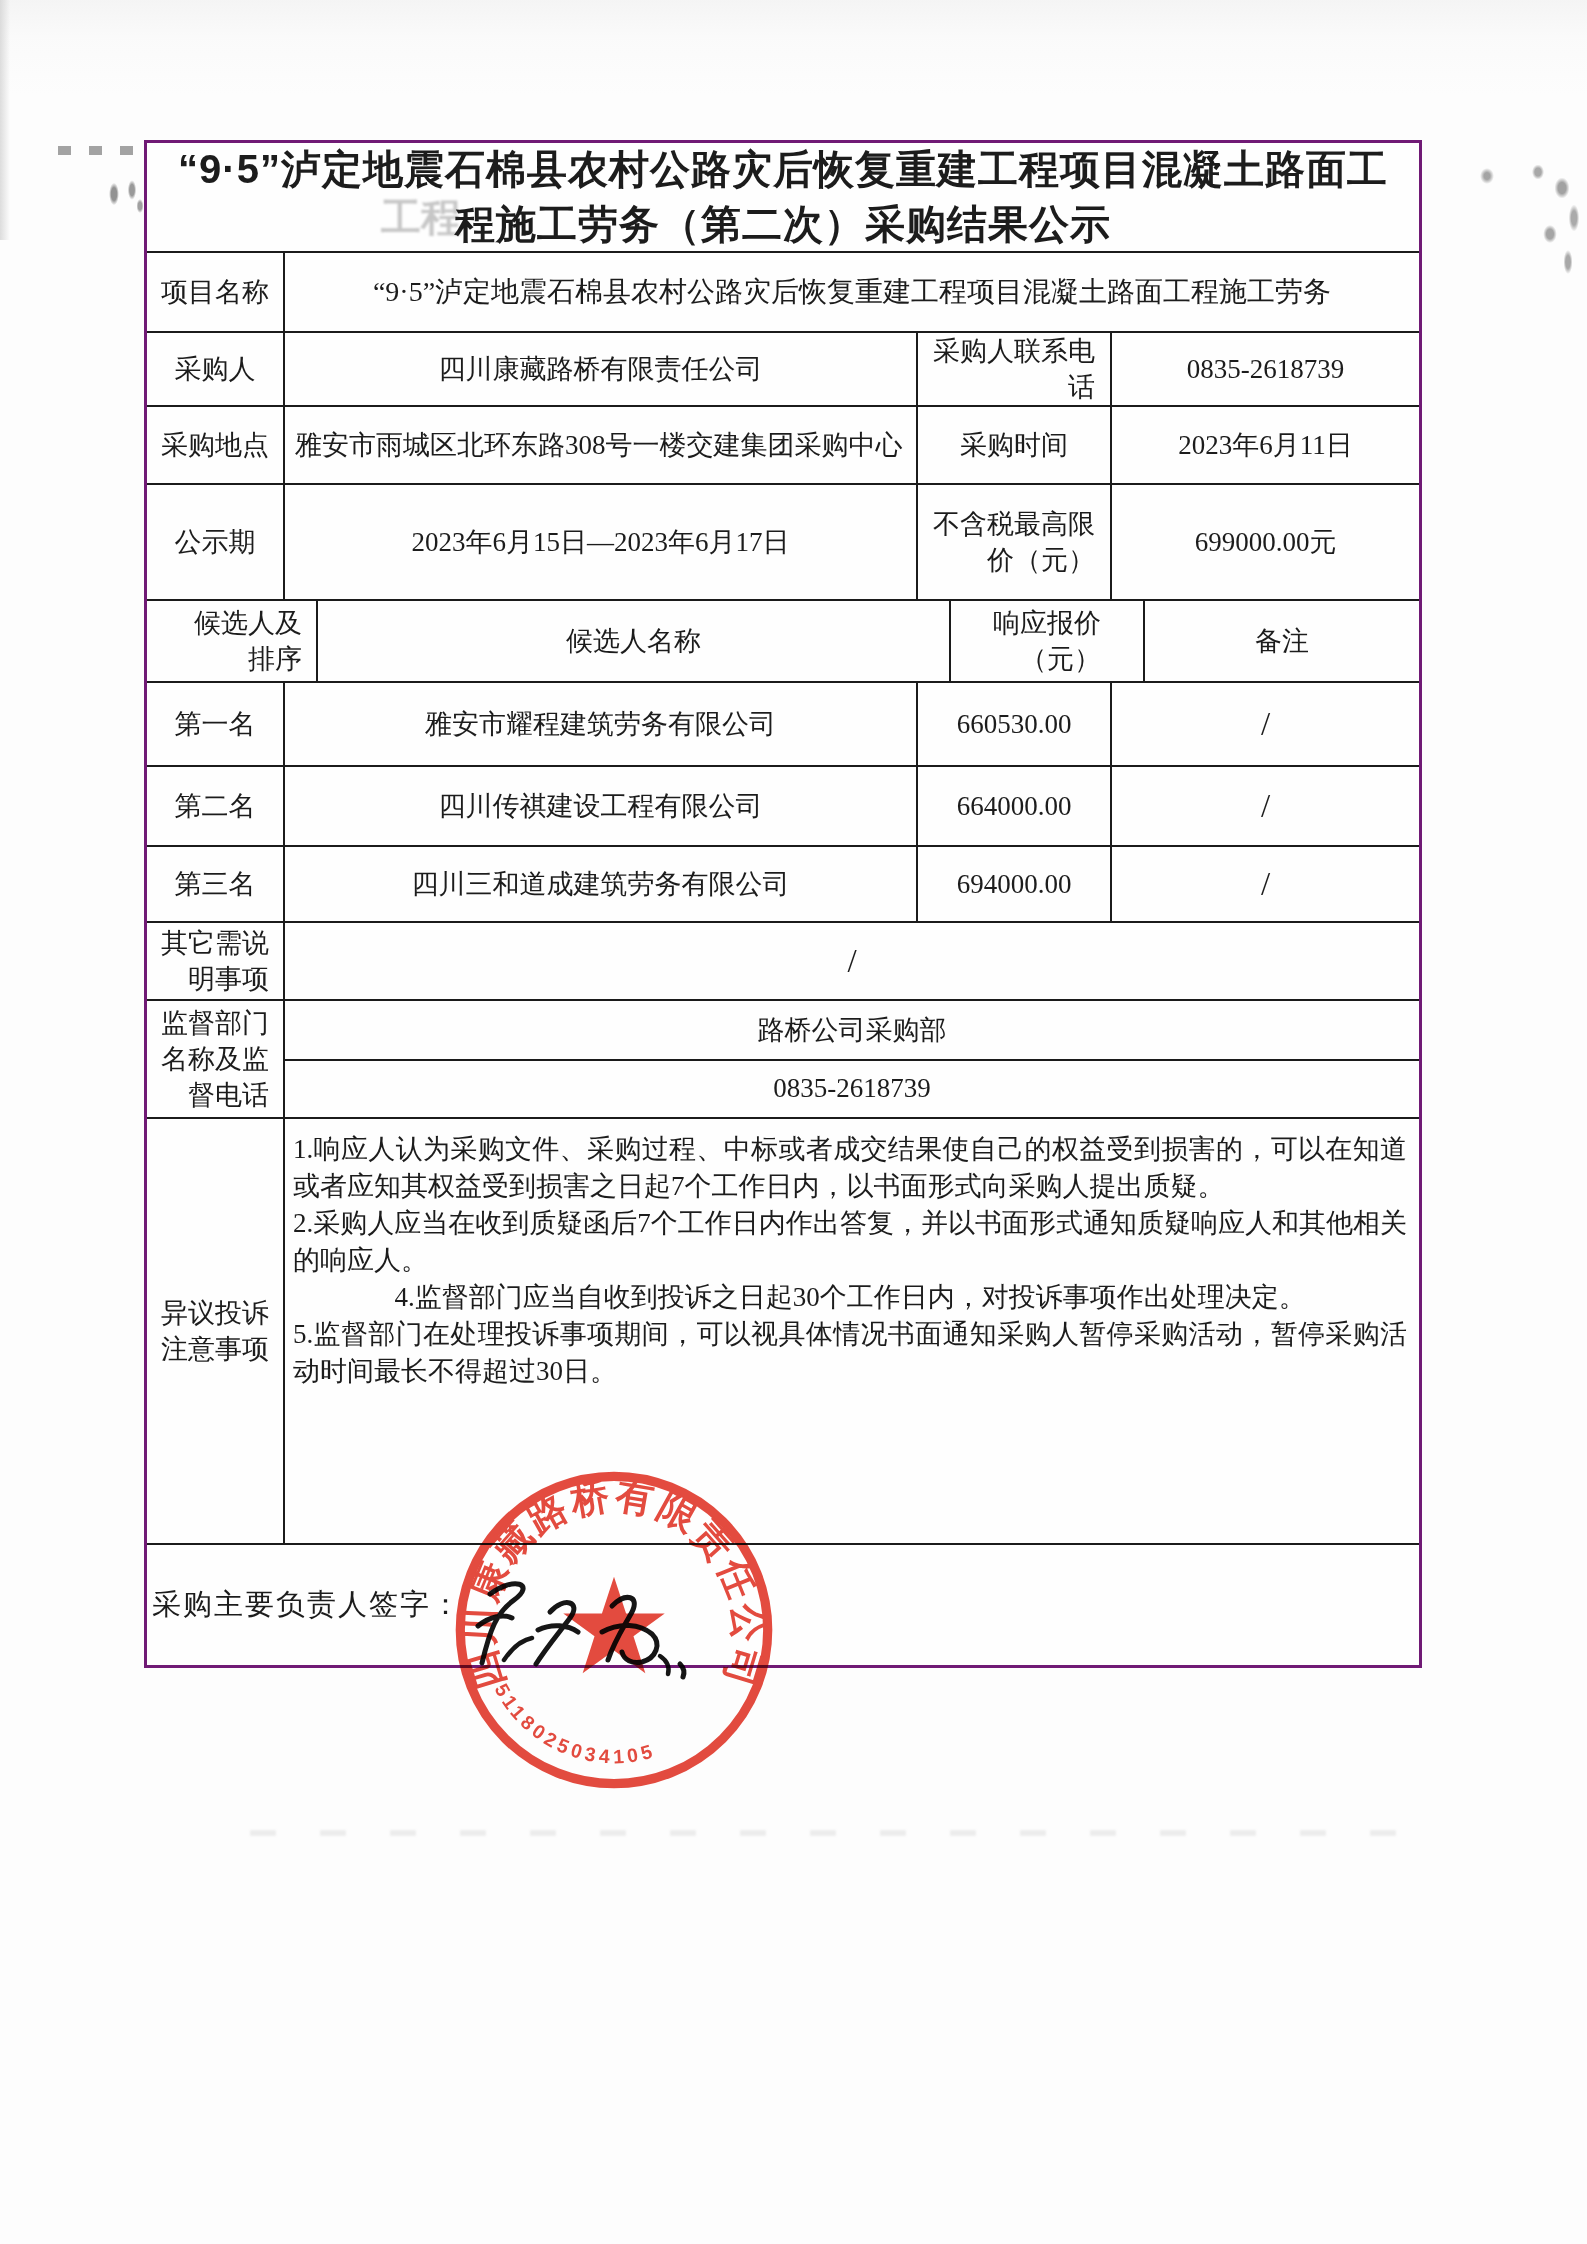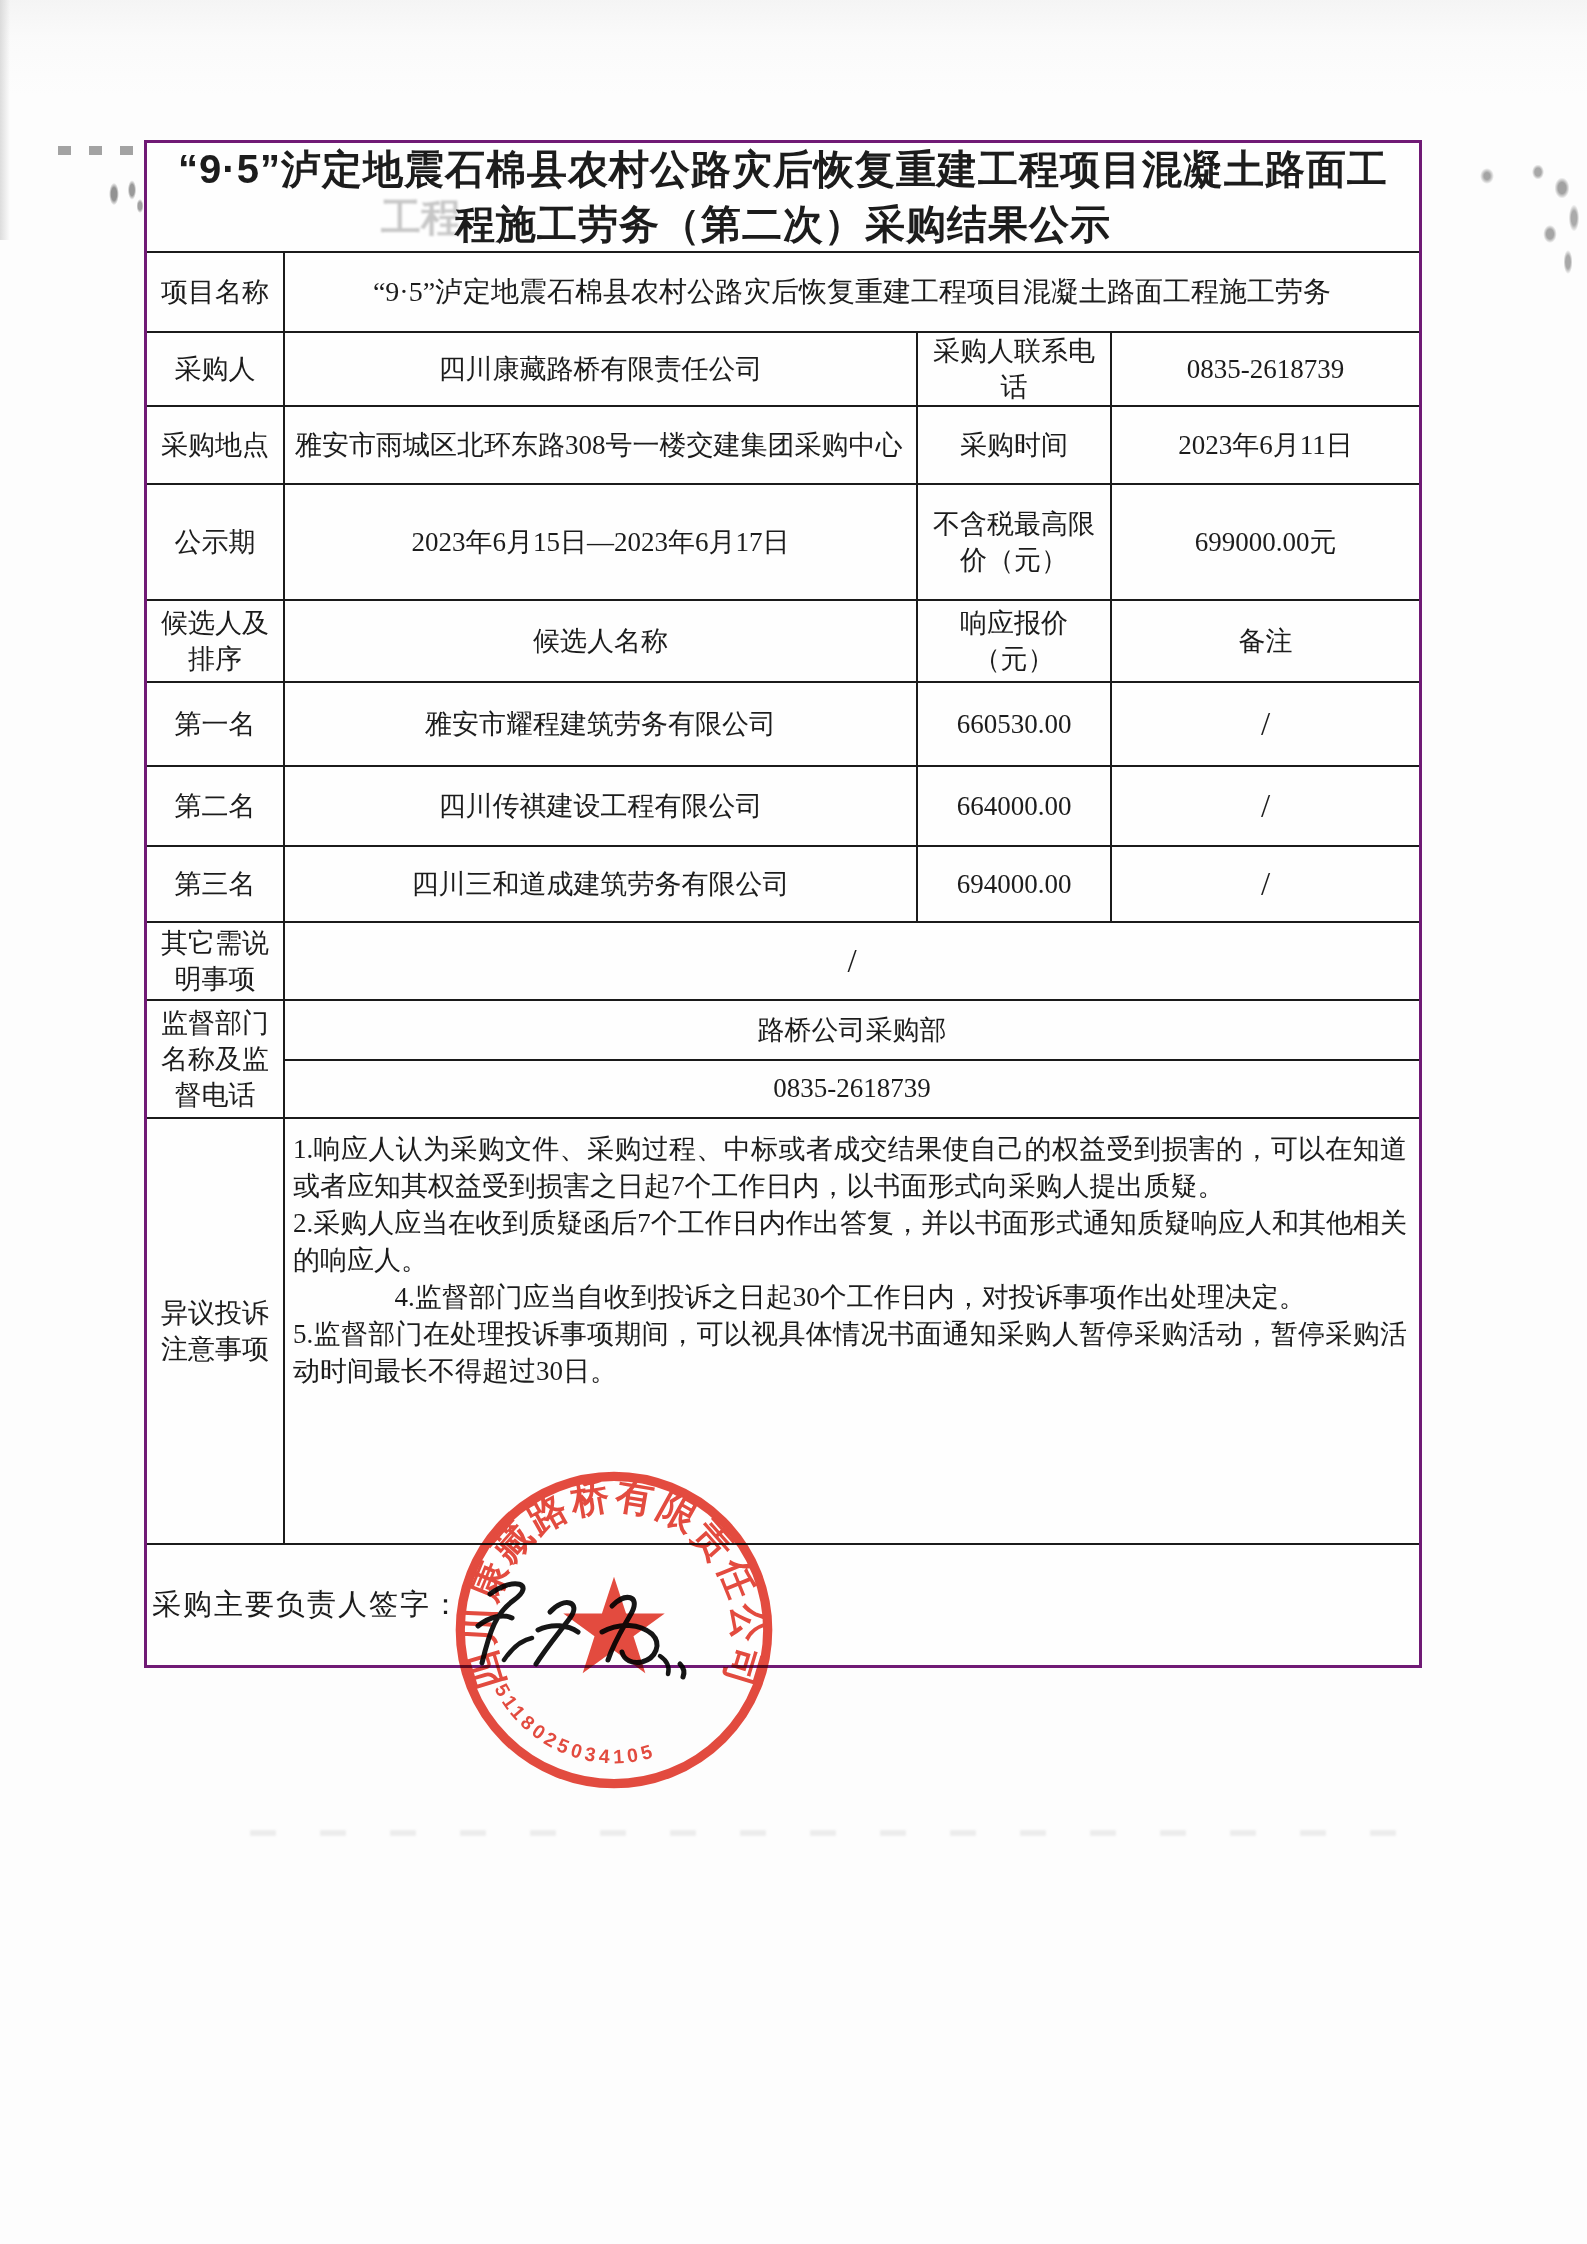--- a/index.html
+++ b/index.html
@@ -25,21 +25,21 @@
     opacity:.7;
   }
   
   .doc-table {
     position:absolute; left:144px; top:140px; width:1278px;
     border:3px solid #701a75;
     background:#fefefe;
   }
   .row { display:flex; border-bottom:2px solid #1b1b1b; }
   .row:last-child { border-bottom:none; }
-  .c { border-right:2px solid #1b1b1b; display:flex; align-items:center; justify-content:center; text-align:center; }
+  .c { border-right:2px solid #1b1b1b; display:flex; align-items:center; justify-content:center; text-align:right; }
   .c:last-child { border-right:none; }
   .c1 { width:138px; }
   .c2 { width:633px; }
   .c3 { width:194px; }
   .cx { flex:1;font-family:Liberation Serif, serif; }
   .pre { white-space:pre-line; }
   .label { font-size:27px; line-height:36px; }
   .val { font-size:27px; line-height:36px; }
   .left { justify-content:flex-start; text-align:left; padding:0 10px; }
   .slash { font-size:33px; font-family:"Liberation Serif",serif; }
@@ -54,21 +54,21 @@
     position:absolute; left:calc(50% - 402px); bottom:6px;
     font-family:"Liberation Sans","DejaVu Sans",sans-serif;
     font-weight:700; font-size:40px; color:#2a2a2a;
     opacity:.26; filter:blur(1.3px);
   }
   .row-r1 { height:80px; }
   .row-r1 .val { font-size:28px; }
   .row-r2 { height:74px; }
   .row-r3 { height:78px; }
   .row-r4 { height:116px; }
-  .row-head { height:82px; }
+  .row-head { height:82px;padding-left:33px; }
   .row-cand1 { height:84px; }
   .row-cand2 { height:80px; }
   .row-cand3 { height:76px; }
   .row-other { height:78px; }
   .row-superv { height:118px; }
   .superv-right { flex:1; display:flex; flex-direction:column; }
   .superv-sub { display:flex; align-items:center; justify-content:center; }
   .superv-sub-a { height:60px; border-bottom:2px solid #1b1b1b; }
   .superv-sub-b { height:54px; }
   .row-objection { height:426px; }

